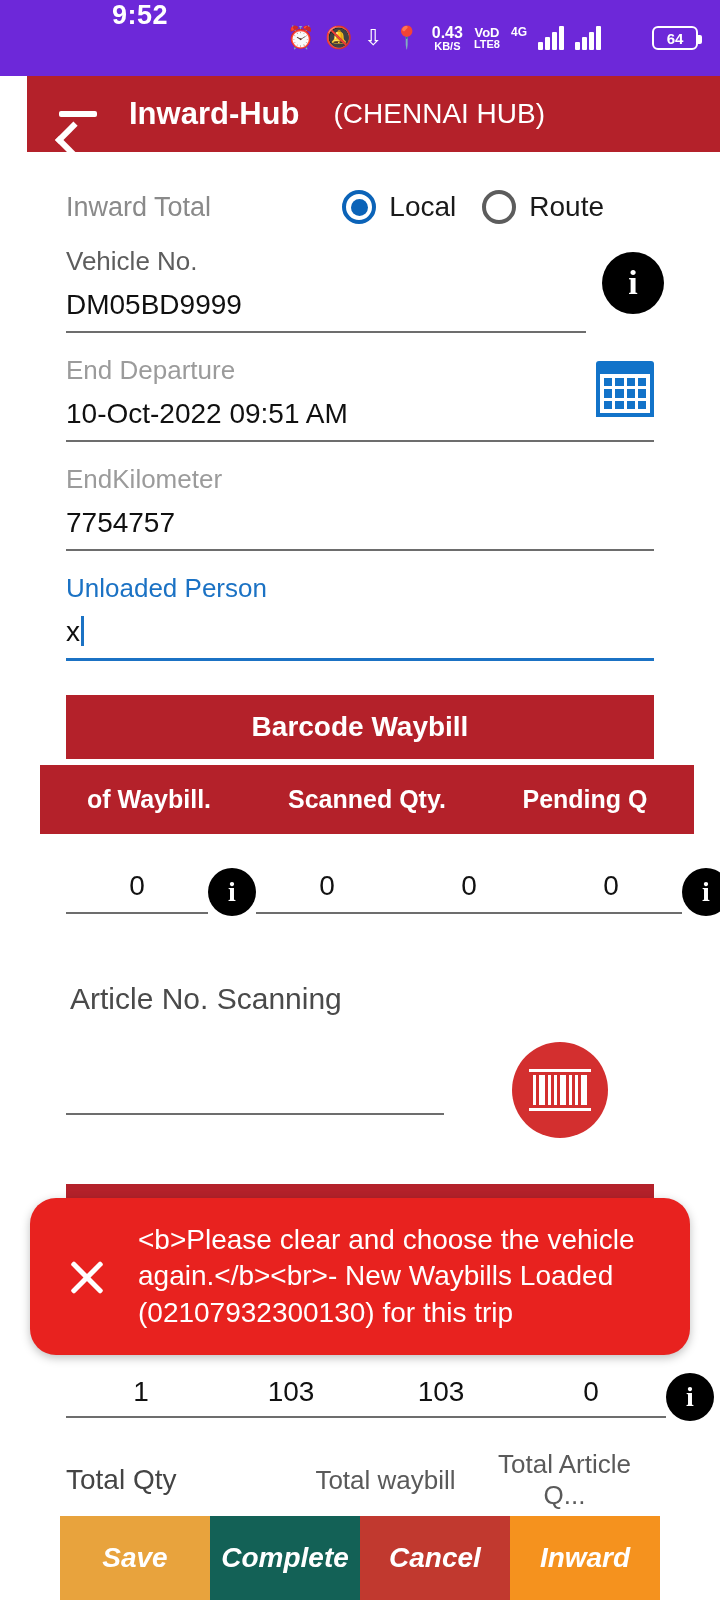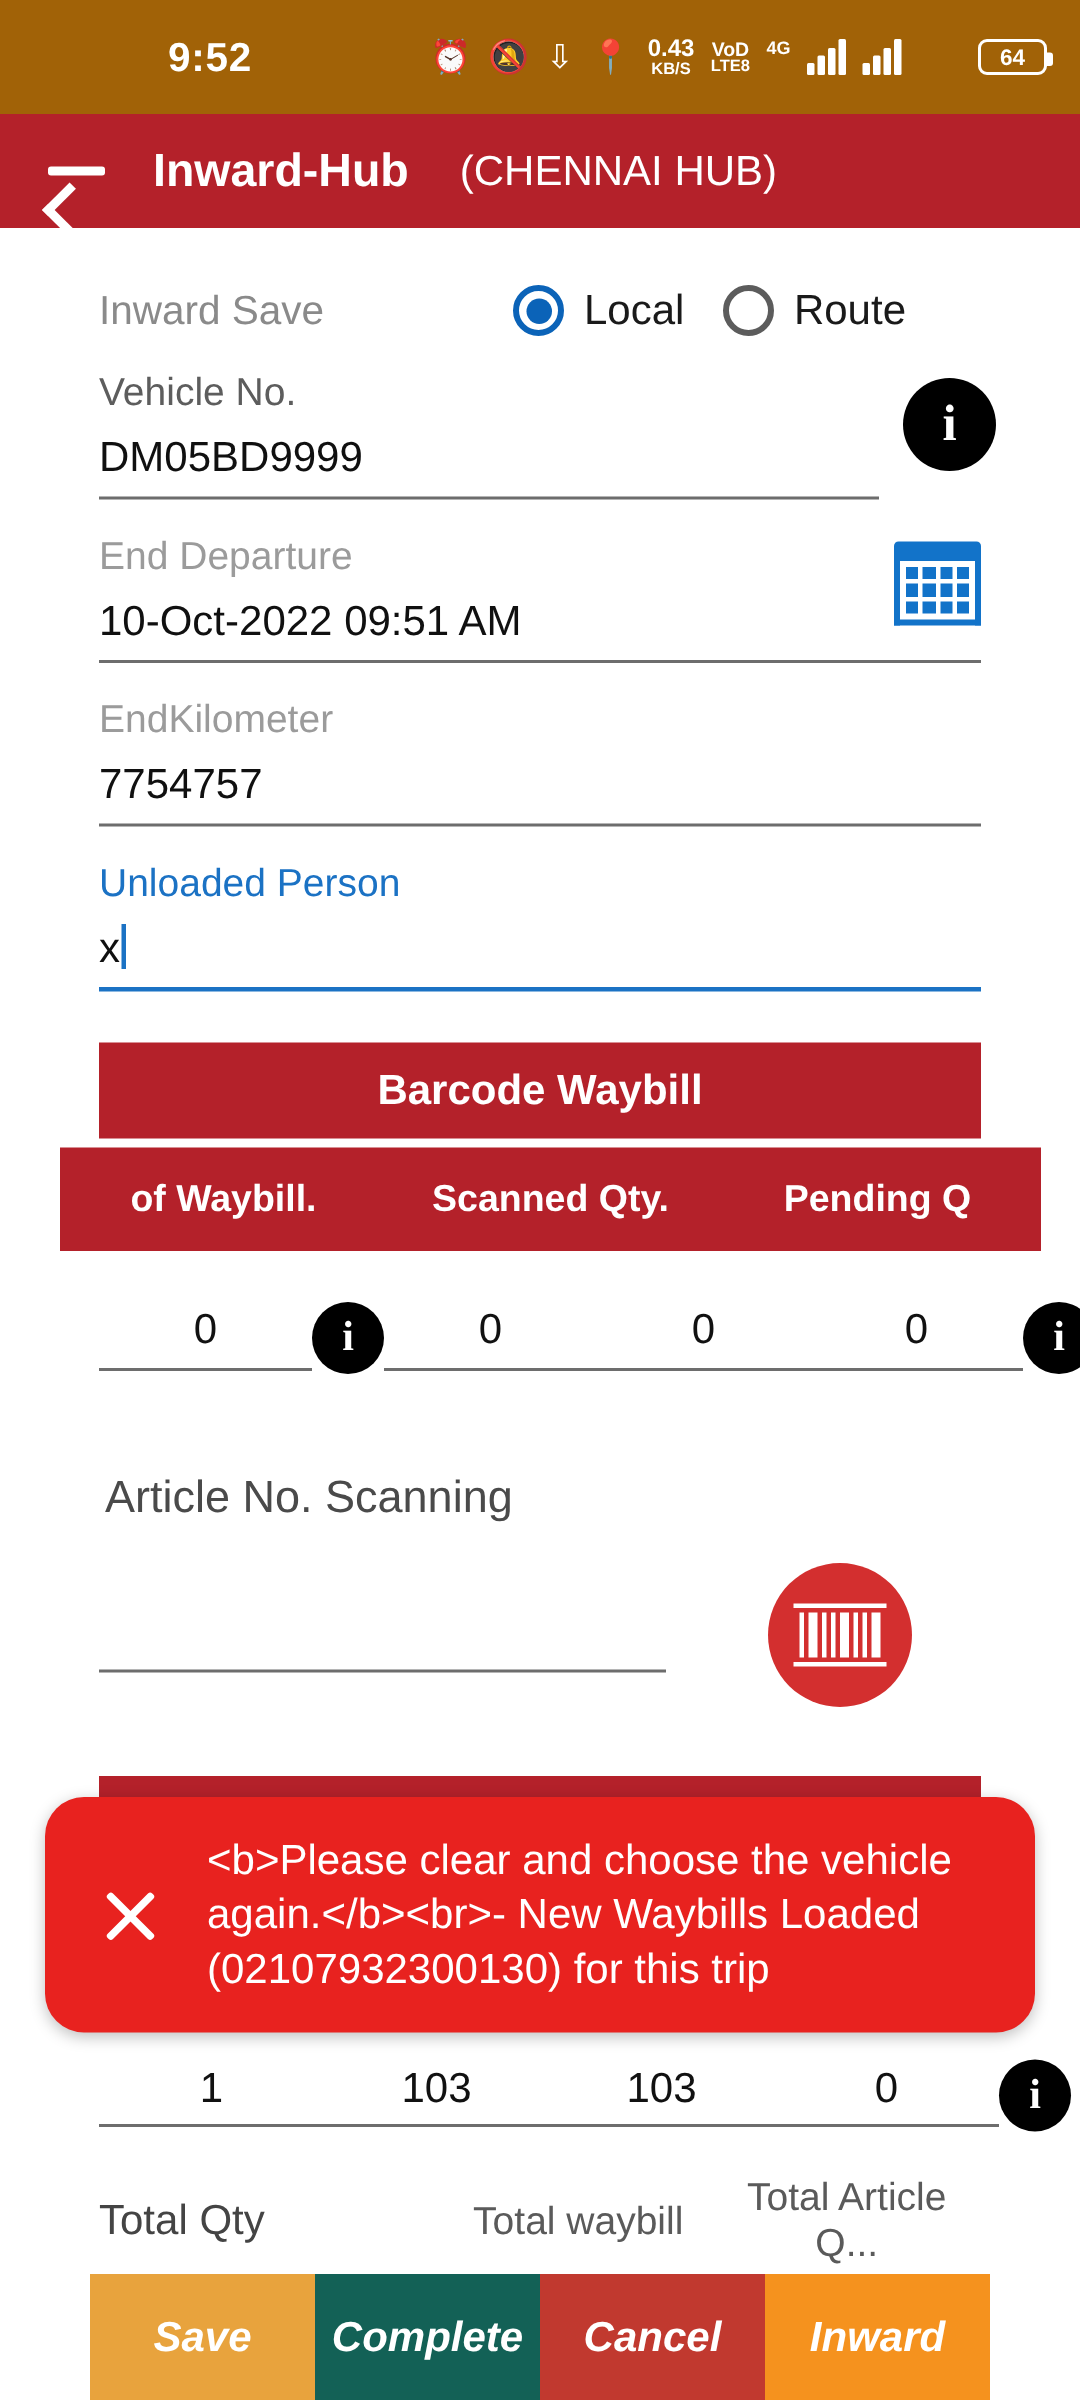--- a/index.html
+++ b/index.html
@@ -13,23 +13,22 @@
   .screen {
     position: relative;
     width: 720px;
     height: 1600px;
     background: #ffffff;
   }
 
   
   .statusbar {
     height: 76px;
-    background: #a16207;
+    background: #6d28d9;
     display: flex;
-    align-items: center;
     padding: 0 22px;
     color: #ffffff;
   }
   .status-time {
     font-size: 27px;
     font-weight: bold;
     letter-spacing: .5px;
     margin-left: 90px;
   }
   .status-right {
@@ -68,20 +67,21 @@
   }
 
   
   .appbar {
     height: 76px;
     background: #b4212a;
     display: flex;
     align-items: center;
     padding: 0 26px;
     color: #fff;
+    margin-left: 27px;
   }
   .back-arrow {
     width: 46px; height: 34px;
     position: relative;
     flex: none;
   }
   .back-arrow:before {
     content:""; position:absolute; left: 6px; top: 14px;
     width: 38px; height: 6px; background: #fff; border-radius: 2px;
   }
@@ -322,21 +322,21 @@
 
   <div class="appbar">
     <div class="back-arrow"></div>
     <div class="app-title">Inward-Hub</div>
     <div class="app-sub">(CHENNAI HUB)</div>
   </div>
 
   <div class="body">
 
     <div class="row-inwardtype">
-      <div class="label-muted">Inward Save</div>
+      <div class="label-muted">Inward Total</div>
       <div class="radios">
         <div class="radio">
           <span class="dot">
               <span class="inner"></span>
             </span>
           <span class="txt">Local</span>
         </div>
         <div class="radio">
           <span class="dot off"></span>
           <span class="txt">Route</span>

